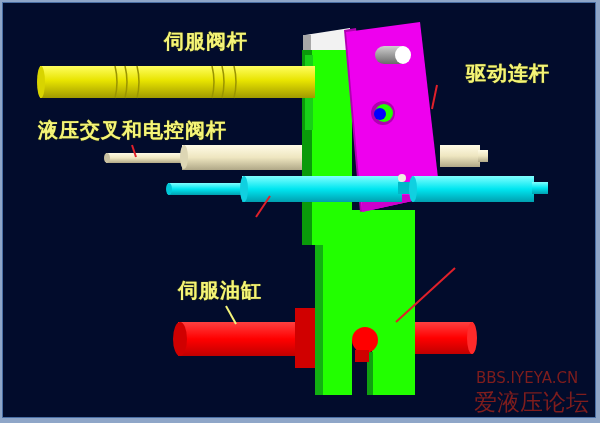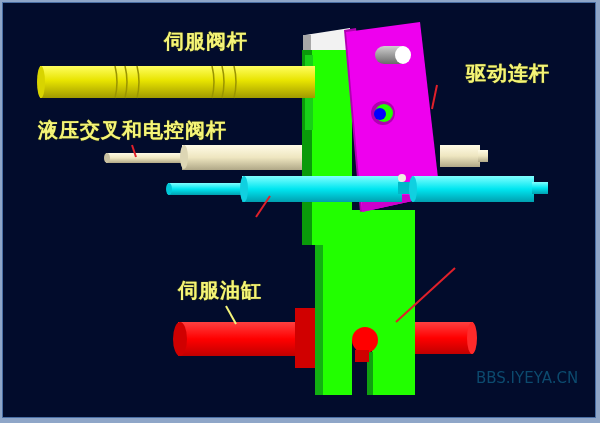--- a/index.html
+++ b/index.html
@@ -1,20 +1,20 @@
 <!DOCTYPE html>
 <html><head>
 <meta charset="utf-8">
 <style>
   html,body{margin:0;padding:0;}
   body{width:600px;height:423px;overflow:hidden;background:#8fa6c8;}
   #stage{position:absolute;left:0;top:0;width:500px;height:423px;}
   .frame{position:absolute;left:2px;top:2px;width:594px;height:416px;background:#020c2c;border:1px solid #4a6fa5;box-sizing:border-box;}
   .lbl{position:absolute;font-family:"DejaVu Sans",sans-serif;font-weight:bold;font-size:20px;color:#f4f47a;white-space:nowrap;letter-spacing:1px;text-shadow:0 0 1px #a0a000;}
-  .wm{position:absolute;font-family:"DejaVu Sans",sans-serif;color:#0c4a6e;white-space:nowrap;}
+  .wm{position:absolute;font-family:"DejaVu Sans",sans-serif;color:#7f1d1d;white-space:nowrap;}
   svg{position:absolute;left:0;top:0;}
 </style>
 </head>
 <body>
 
 <div id="stage">
   <div class="frame"></div>
 
   <svg width="600" height="423" viewBox="0 0 600 423">
     <defs>
@@ -121,13 +121,14 @@
     </g>
     <line x1="226" y1="306" x2="236" y2="324" stroke="#f4f47a" stroke-width="2"></line>
   </svg>
 
   <div class="lbl" style="left:164px;top:28px;">伺服阀杆</div>
   <div class="lbl" style="left:466px;top:60px;">驱动连杆</div>
   <div class="lbl" style="left:38px;top:117px;">液压交叉和电控阀杆</div>
   <div class="lbl" style="left:158px;top:277px;margin-left:20px;">伺服油缸</div>
 
   <div class="wm" style="left:476px;top:369px;font-size:15px;">BBS.IYEYA.CN</div>
+  <div class="wm" style="left:474px;top:387px;font-size:23px;">爱液压论坛</div>
 </div>
 
 </body></html>

